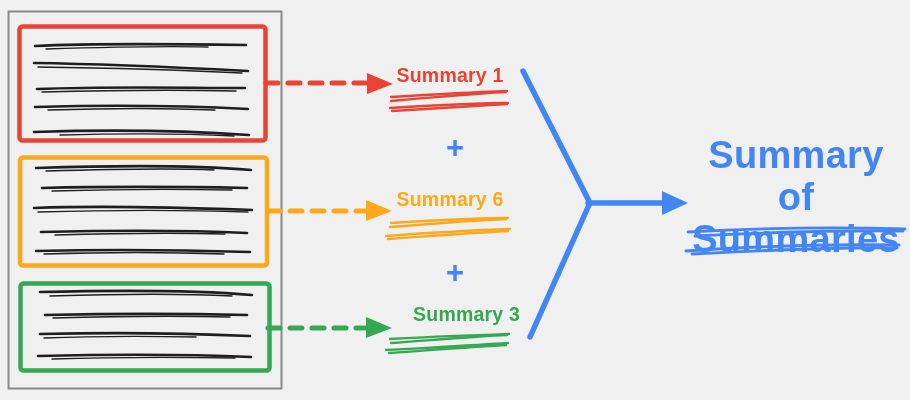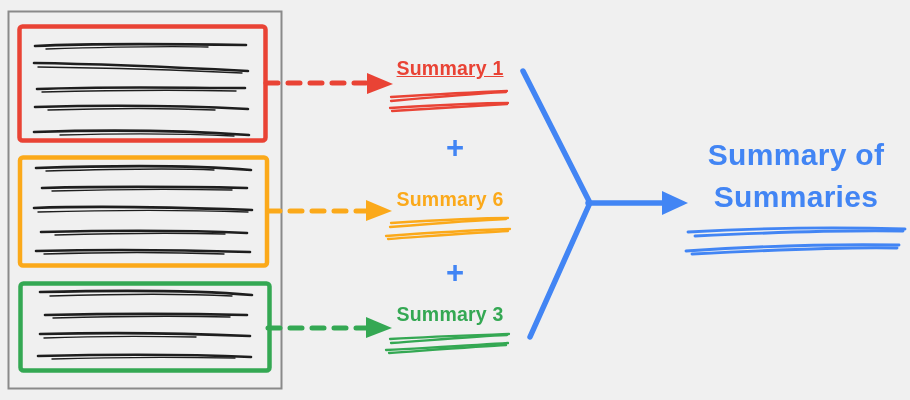--- a/index.html
+++ b/index.html
@@ -19,25 +19,25 @@
   .ink path{stroke:var(--ink,#1E1E1E); fill:none; stroke-linecap:round;}
   .w26{stroke-width:2.6;} .w13{stroke-width:1.4;}
   .dash{fill:none; stroke-width:5; stroke-linecap:round; stroke-dasharray:12 10;}
   .sk path{fill:none; stroke-linecap:round; stroke-width:2.3;}
   .join path{fill:none; stroke-linecap:round; stroke-width:5.5;}
   .bsk path{fill:none; stroke-linecap:round; stroke-width:2.9;}
   
   .label{position:absolute; width:140px; text-align:center; font-weight:700;
          font-size:19.5px; letter-spacing:.2px; line-height:24px;}
   .c-red{color:var(--red);} .c-orange{color:var(--orange);}
-  .c-green{color:var(--green);}
+  .c-green{color:var(--green);text-align:right;}
   .plus{position:absolute; width:32px; text-align:center; font-weight:800;
         font-size:31px; line-height:36px; color:var(--blue);}
   .result{position:absolute; left:692px; top:134px; width:208px; text-align:center;
-          font-weight:700; font-size:30px; line-height:42px; letter-spacing:.3px;
+          font-weight:700; font-size:38px; line-height:42px; letter-spacing:.3px;
           color:var(--blue);}
 </style>
 </head>
 <body>
 
 <div class="canvas">
 
   <svg class="art" width="910" height="400" viewBox="0 0 910 400">
 
     <g>
@@ -122,20 +122,20 @@
     </g>
 
     <g class="bsk">
       <path class="s-blue" d="M688 232 C760 228,840 227,905 229"></path>
       <path class="s-blue" d="M695 236 C780 232,850 230,903 231"></path>
       <path class="s-blue" d="M686 251 C760 246,840 244,899 245"></path>
       <path class="s-blue" d="M692 254 C770 250,850 247,897 248"></path>
     </g>
   </svg>
 
-  <div class="label c-red" style="left:380px; top:56px;text-decoration:underline;">Summary 1</div>
+  <div class="label c-red" style="left:380px; top:63px;">Summary 1</div>
   <div class="plus" style="left:439px; top:130px;">+</div>
   <div class="label c-orange" style="left:380px; top:187px;">Summary 6</div>
   <div class="plus" style="left:439px; top:255px;">+</div>
   <div class="label c-green" style="left:380px; top:302px;">Summary 3</div>
   <div class="result">Summary of Summaries</div>
 
 </div>
 
 </body></html>

